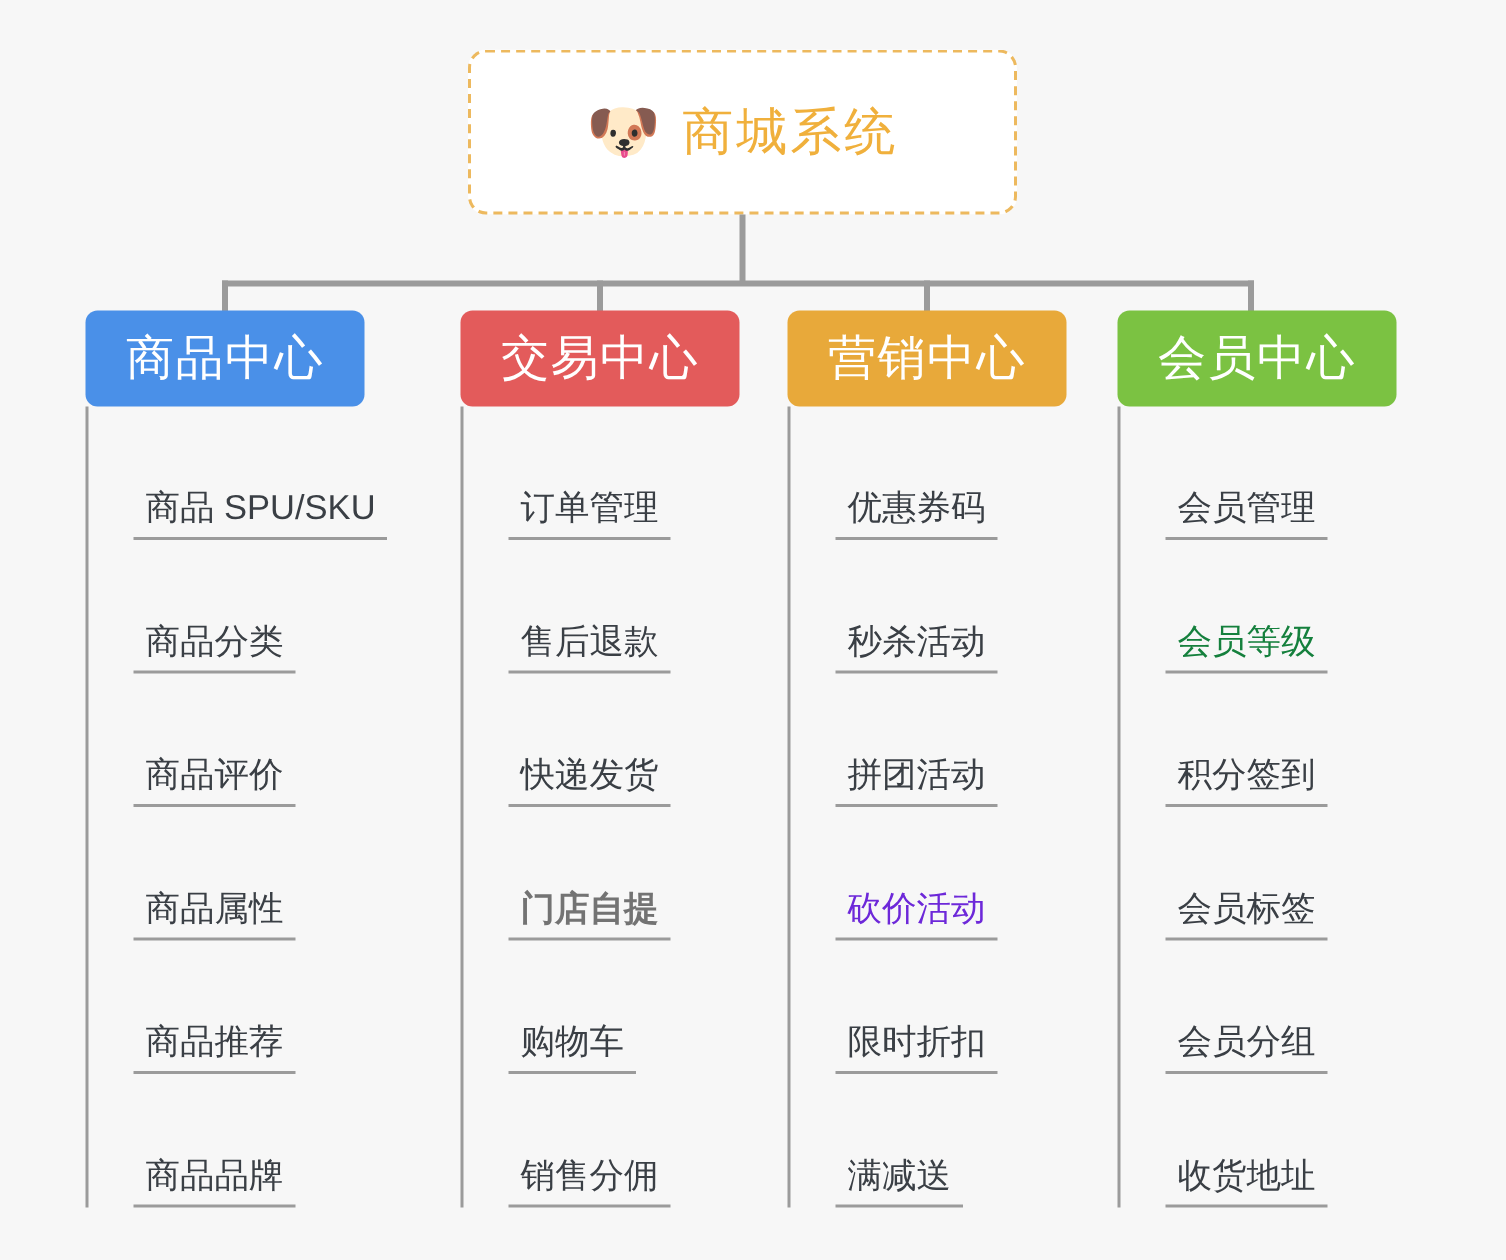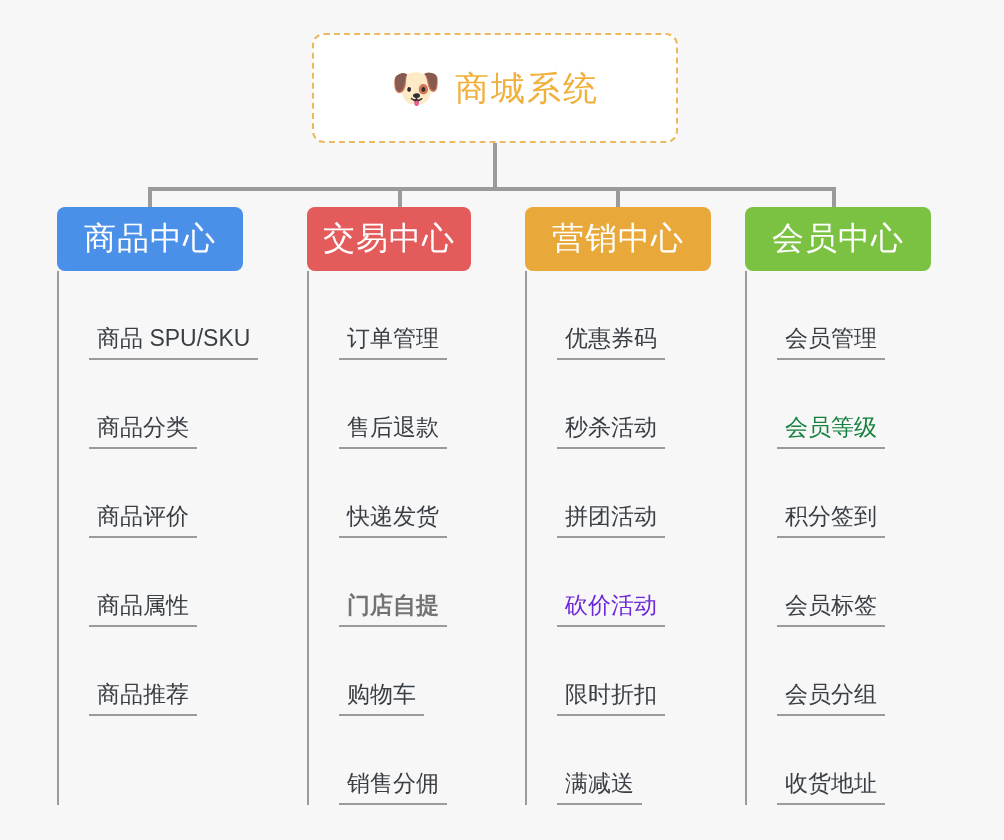--- a/index.html
+++ b/index.html
@@ -160,26 +160,29 @@
           </li>
         <li class="leaf-item">
             <span class="leaf-label" style="color: rgb(58, 63, 69); border-bottom-color: rgb(155, 155, 155);">商品评价</span>
           </li>
         <li class="leaf-item">
             <span class="leaf-label" style="color: rgb(58, 63, 69); border-bottom-color: rgb(155, 155, 155);">商品属性</span>
           </li>
         <li class="leaf-item">
             <span class="leaf-label" style="color: rgb(58, 63, 69); border-bottom-color: rgb(155, 155, 155);">商品推荐</span>
           </li>
+        <li class="leaf-item">
+            <span class="leaf-label" style="color: rgb(58, 63, 69); border-bottom-color: rgb(155, 155, 155);">商品品牌</span>
+          </li>
       </ul>
     </div>
   </div>
 
   <div class="column" style="left:307px; width:220px;">
-    <div class="cat-box" style="width: 164px; background: rgb(227, 91, 91);">
+    <div class="cat-box" style="width: 186px; background: rgb(227, 91, 91);">
       <span>交易中心</span>
     </div>
     <div class="leaf-area">
       <div class="spine" style="background: rgb(155, 155, 155); height: 534px;"></div>
       <ul class="leaf-list">
         <li class="leaf-item">
             <span class="leaf-label" style="color: rgb(58, 63, 69); border-bottom-color: rgb(155, 155, 155);">订单管理</span>
           </li>
         <li class="leaf-item">
             <span class="leaf-label" style="color: rgb(58, 63, 69); border-bottom-color: rgb(155, 155, 155);">售后退款</span>

